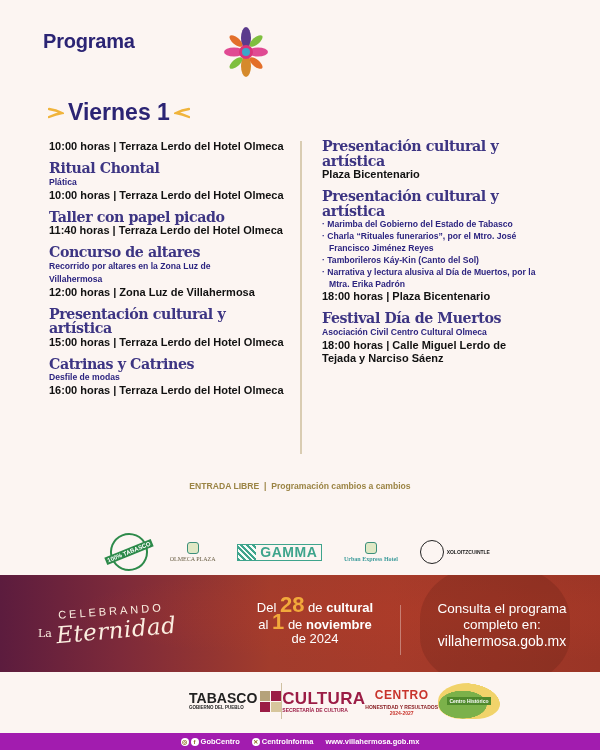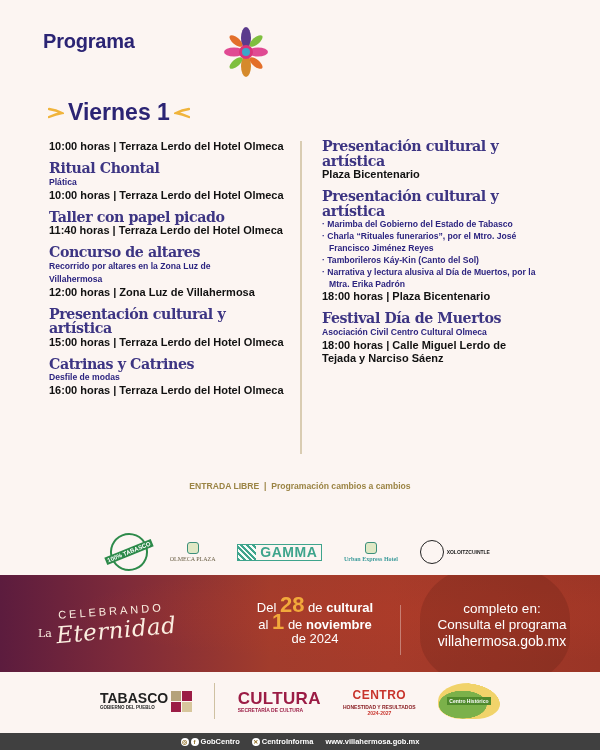--- a/index.html
+++ b/index.html
@@ -145,21 +145,21 @@
       background: rgba(255,255,255,0.35);
     }
     .consult {
       position: absolute; left: 412px; top: 601px; width: 180px; text-align: center;
       color: #fff; font-size: 13.5px; line-height: 16px;
     }
     .consult .url { font-weight: 400; font-size: 14px; }
 
     .gov-logos {
       position: absolute; left: 100px; top: 680px; width: 400px; height: 42px;
-      display: flex; align-items: center; justify-content: space-between;
+      display: flex; align-items: center; justify-content: flex-end;
     }
     .tabasco { display: flex; align-items: center; gap: 3px; }
     .tabasco-word { font-weight: 700; font-size: 14px; color: #222; line-height: 13px; }
     .tabasco-sub { font-size: 4.5px; font-weight: 700; color: #222; }
     .tabasco-glyphs { display: grid; grid-template-columns: 10px 10px; gap: 1px; }
     .tabasco-glyphs i { display: block; width: 10px; height: 10px; }
     .gov-sep { width: 1px; height: 36px; background: #cfc1a2; }
     .cultura-word { font-weight: 700; font-size: 17px; color: #9b1c45; letter-spacing: 0.3px; line-height: 17px; }
     .cultura-sub { font-size: 5px; font-weight: 700; color: #9b1c45; }
     .centro { text-align: center; }
@@ -168,21 +168,21 @@
     .centro-years { font-size: 5px; font-weight: 700; color: #c8342c; }
     .centro-hist {
       width: 62px; height: 36px; border-radius: 50% 50% 40% 40%;
       background: radial-gradient(ellipse at 40% 60%, #7bb14a 0 45%, #f1d36a 46% 70%, transparent 71%);
       display: flex; align-items: center; justify-content: center;
     }
     .centro-hist span { font-size: 5px; font-weight: 700; color: #fff; background: #4f8a2c; padding: 1px 2px; }
 
     .footer {
       position: absolute; left: 0; top: 733px; width: 600px; height: 17px;
-      background: #404040; color: #fff;
+      background: #a21caf; color: #fff;
       display: flex; align-items: center; justify-content: center; gap: 12px;
       font-size: 7.5px; font-weight: 700;
     }
     .footer .social { display: flex; align-items: center; gap: 2px; }
     .footer .ico {
       width: 8px; height: 8px; border-radius: 50%; background: #fff; color: #8d6b1f;
       font-size: 6px; display: inline-flex; align-items: center; justify-content: center;
       line-height: 8px;
     }
   </style>
@@ -318,22 +318,22 @@
     <span class="big">1</span>
     <span>de</span>
     <b>noviembre</b>
   </div>
   <div>de 2024</div>
 </div>
 
 <div class="banner-sep"></div>
 
 <div class="consult">
+  <div>Consulta el programa</div>
   <div>completo en:</div>
-  <div>Consulta el programa</div>
   <div class="url">villahermosa.gob.mx</div>
 </div>
 
 <div class="gov-logos">
   <div class="tabasco">
     <div>
       <div class="tabasco-word">TABASCO</div>
       <div class="tabasco-sub">GOBIERNO DEL PUEBLO</div>
     </div>
     <div class="tabasco-glyphs">

